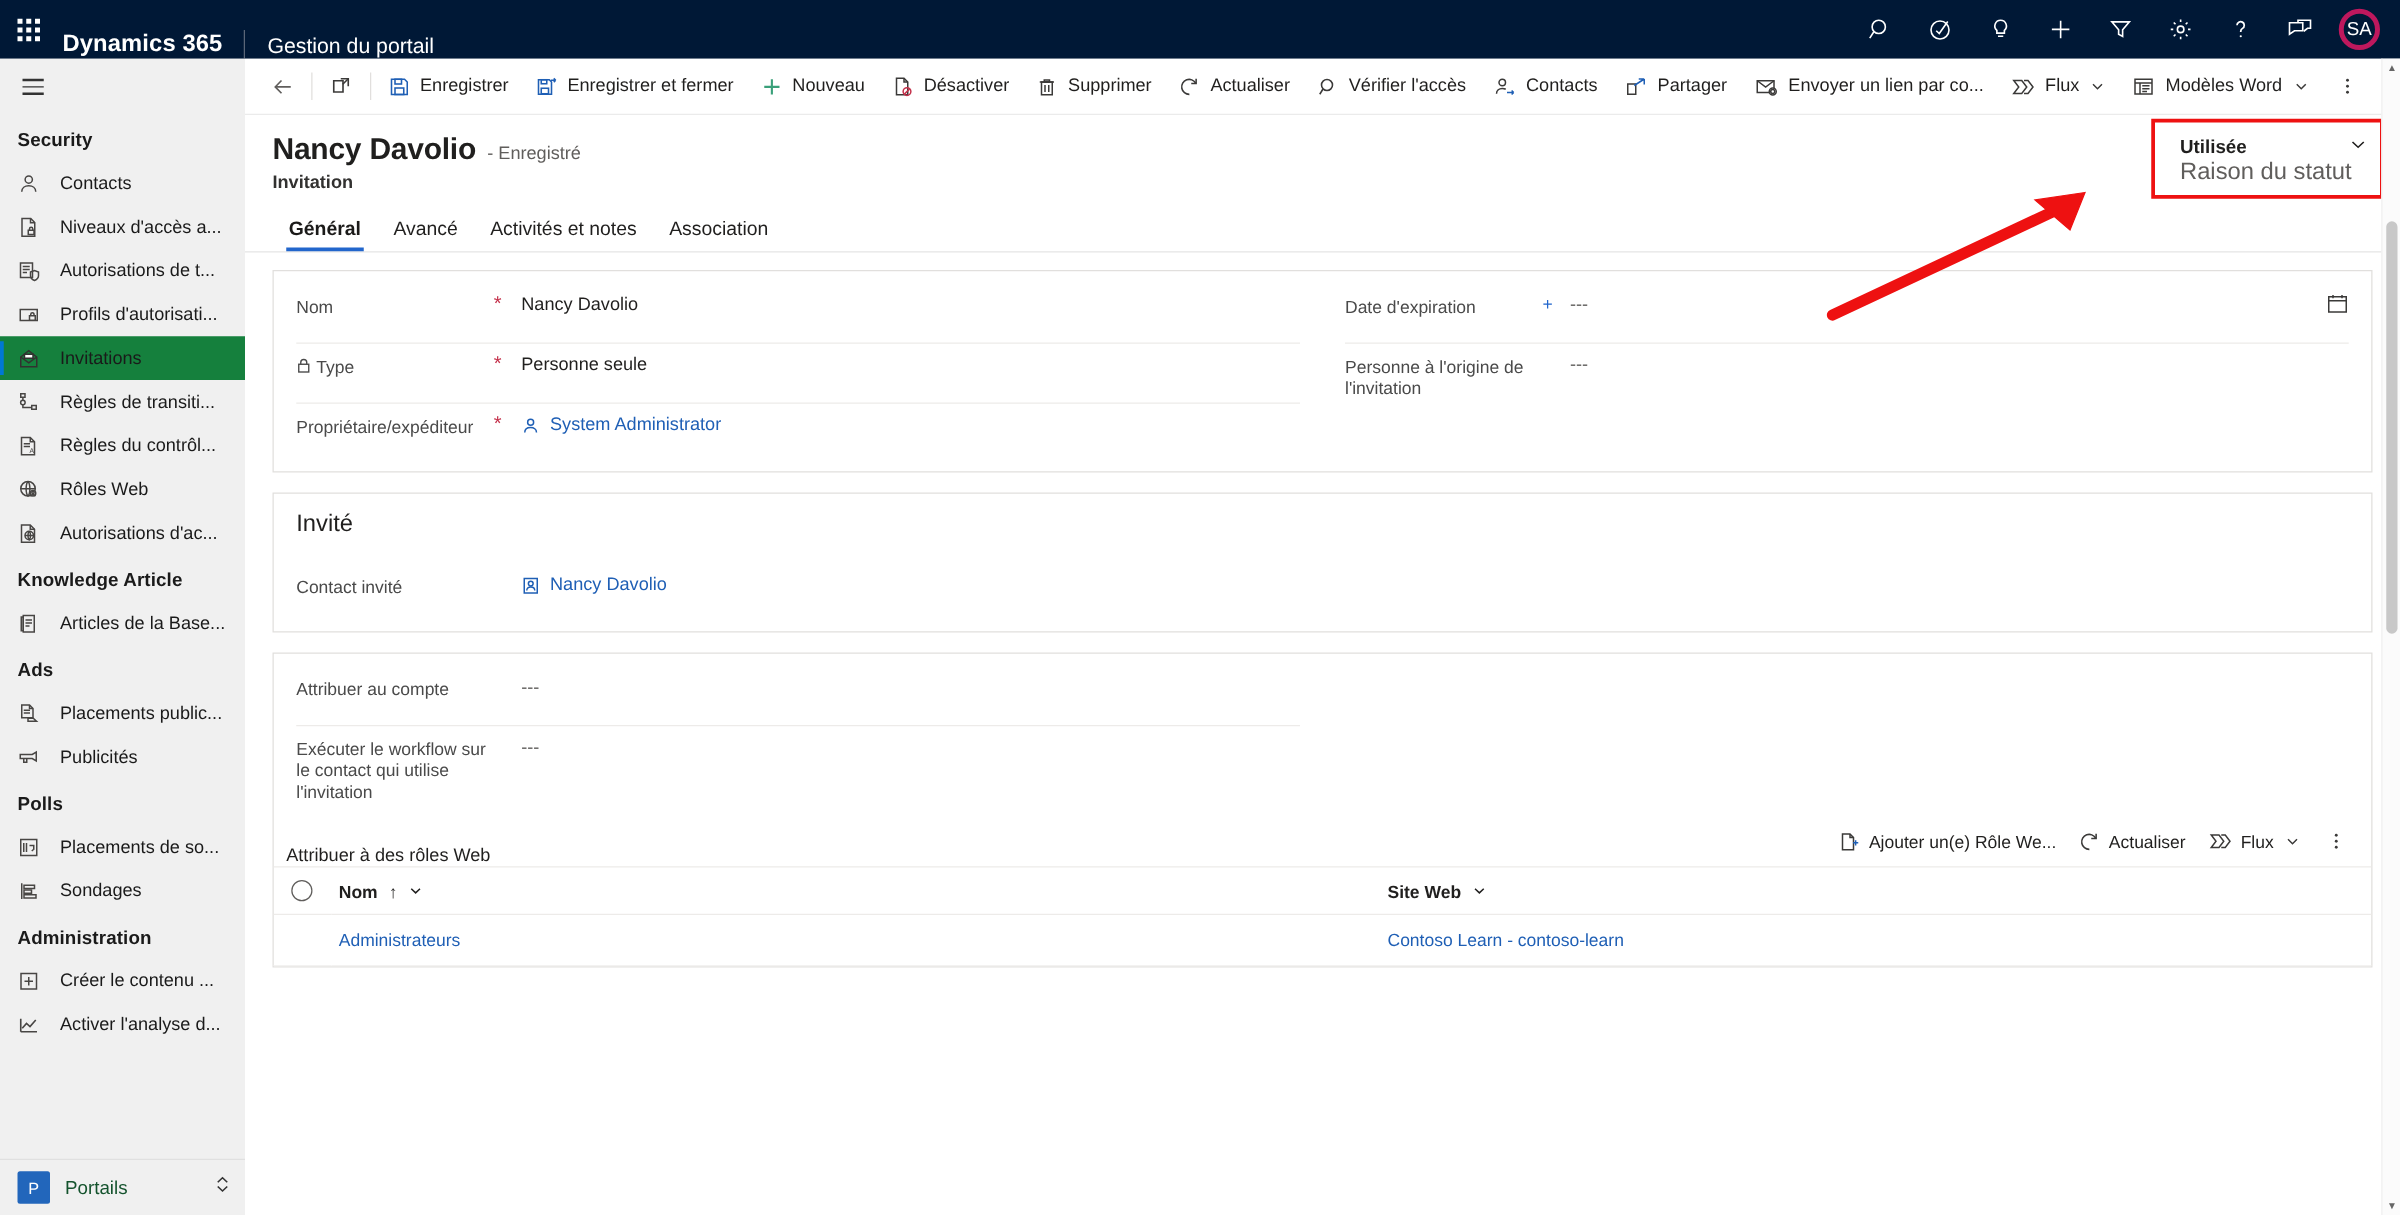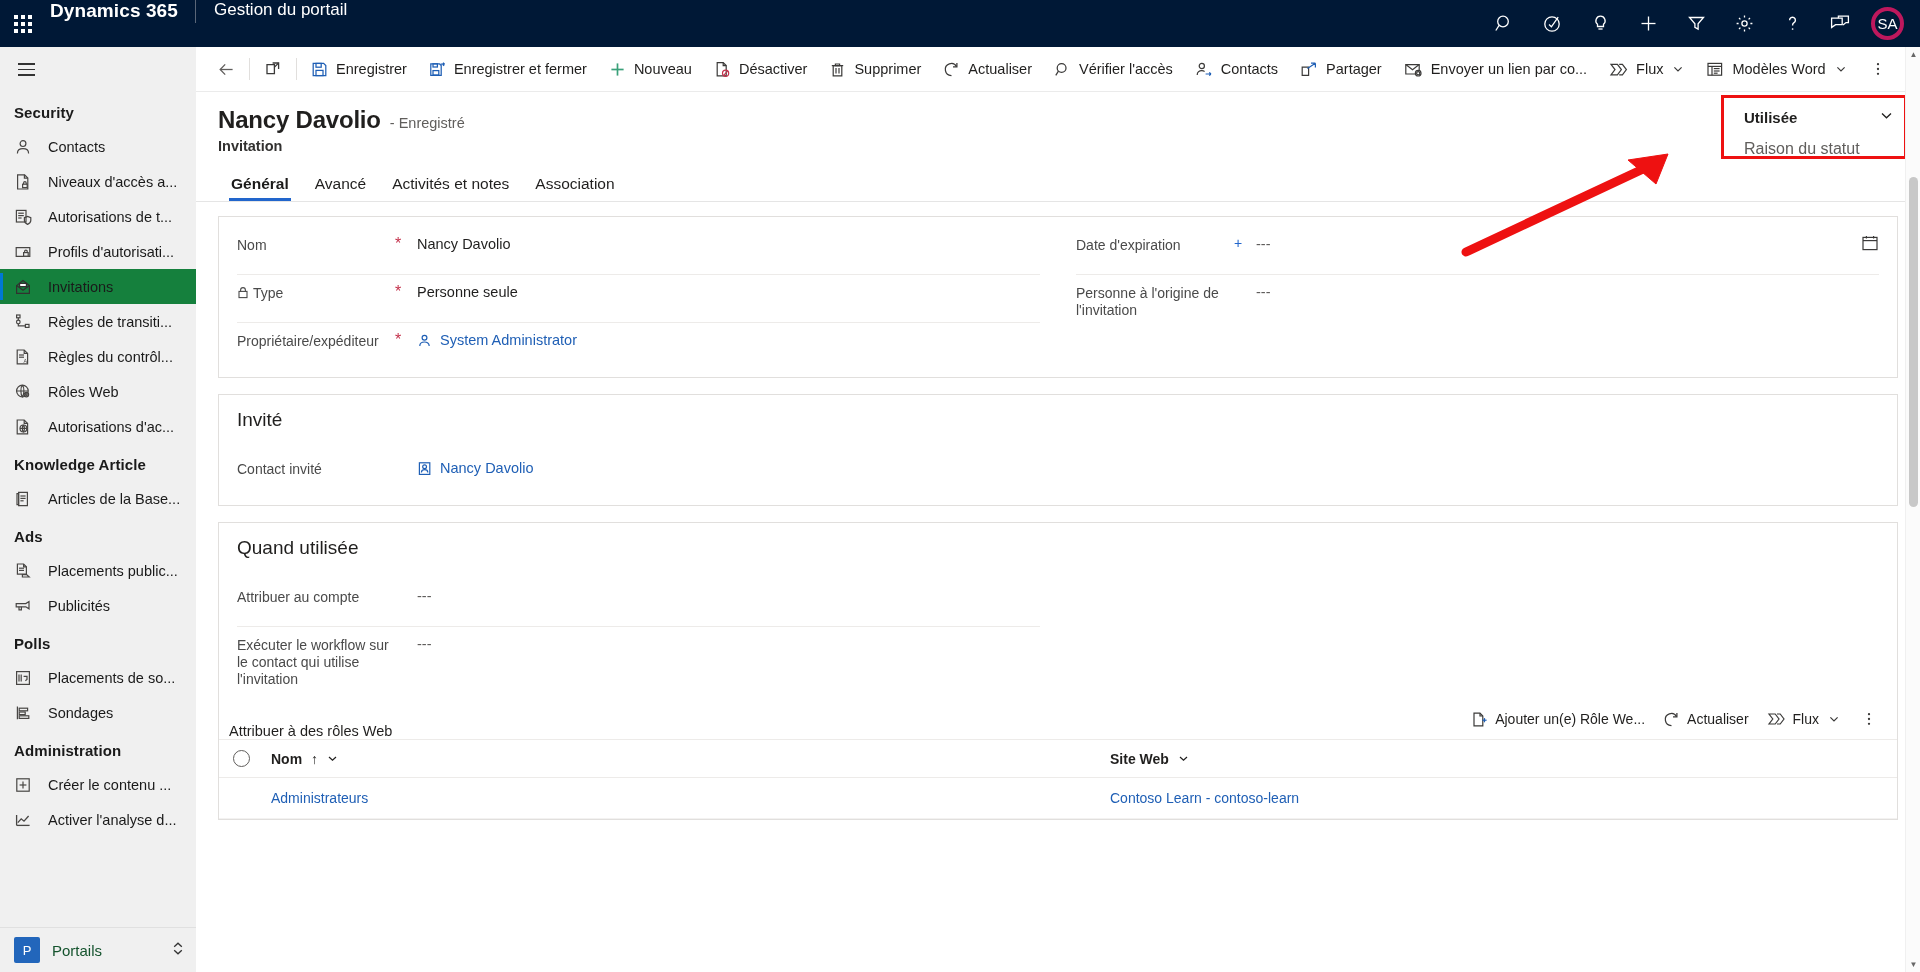--- a/index.html
+++ b/index.html
@@ -7,21 +7,21 @@
     width: 1920px; height: 972px;
     font-family: "Liberation Sans", sans-serif;
     background: #ffffff;
     overflow: hidden;
   }
   #root { position: relative; width: 1920px; height: 972px; }
 
   
   .appbar {
     position: absolute; left: 0; top: 0; width: 1920px; height: 47px;
-    background: #001836; display: flex; align-items: flex-start;
+    background: #001836; display: flex; align-items: flex-end;
     color: #ffffff;
   }
   .waffle {
     width: 46px; height: 47px; display: flex; align-items: center; justify-content: center;
     cursor: pointer;
   }
   .waffle-grid { display: grid; grid-template-columns: repeat(3, 4px); gap: 3px; }
   .waffle-grid i { width: 4px; height: 4px; background: #fff; display: block; }
   .brand {
     font-size: 19px; font-weight: bold; letter-spacing: .1px;
@@ -125,21 +125,21 @@
     padding: 6px 4px 6px 14px; cursor: pointer;
   }
   .status-box-outline {
     position: absolute; right: 13px; top: 3px; width: 186px; height: 64px;
     border: 3px solid #ee1111; pointer-events: none;
   }
   .status-val {
     font-size: 15px; font-weight: bold; color: #201f1e; display: flex; align-items: center;
   }
   .status-val .sv-chev { margin-left: auto; color: #201f1e; }
-  .status-lbl { font-size: 16px; color: #605e5c; margin-top: 14px; }
+  .status-lbl { font-size: 19px; color: #605e5c; margin-top: 0; }
 
   
   .tabs { display: flex; align-items: flex-end; padding-left: 22px; margin-top: 13px; height: 34px; }
   .tab {
     font-size: 15.5px; color: #201f1e; padding: 0 13px 8px 13px; cursor: pointer;
     position: relative; white-space: nowrap;
   }
   .tab.active { font-weight: bold; color: #1b1a19; }
   .tab.active::after {
     content: ""; position: absolute; left: 11px; right: 11px; bottom: 0; height: 3px;
@@ -812,21 +812,20 @@
                   <span>Nancy Davolio</span>
                 </span>
               </div>
             </div>
           </div>
           <div class="col right"></div>
         </div>
       </div>
 
       <div class="card">
-        <div class="section-title">Quand utilisée</div>
         <div class="two-col">
           <div class="col left">
             <div class="field">
               <div class="f-label">Attribuer au compte</div>
               <div class="f-req"></div>
               <div class="f-val dim">---</div>
             </div>
             <div class="field">
               <div class="f-label">Exécuter le workflow sur le contact qui utilise l'invitation</div>
               <div class="f-req"></div>

